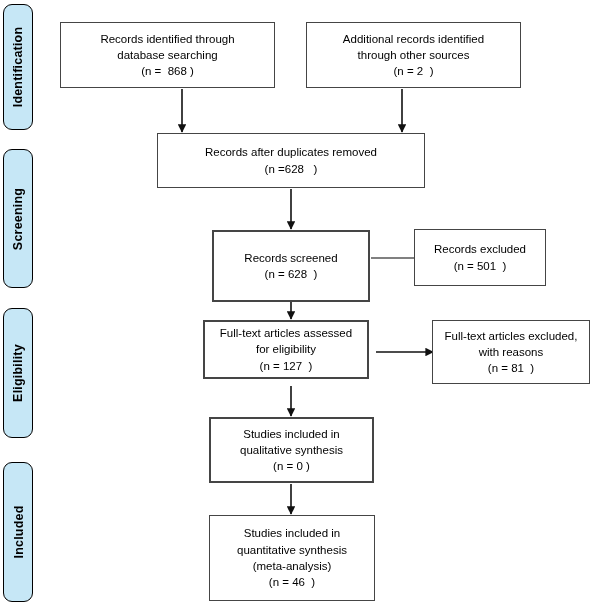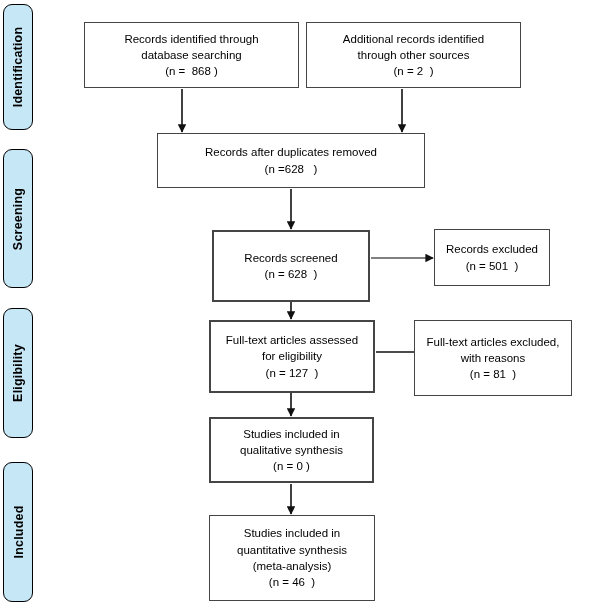--- a/index.html
+++ b/index.html
@@ -61,27 +61,27 @@
     display: flex;
     align-items: center;
     justify-content: center;
     text-align: center;
     font-size: 11.5px;
     line-height: 1.42;
     white-space: pre-wrap;
     padding: 2px 4px;
   }
   .node.thick { border-width: 2px; }
-  #node-identified      { left: 60px;  top: 22px;  width: 215px; height: 66px; margin-left: 24px; }
+  #node-identified      { left: 60px;  top: 22px;  width: 215px; height: 66px; }
   #node-additional      { left: 306px; top: 22px;  width: 215px; height: 66px; }
   #node-duplicates      { left: 157px; top: 133px; width: 268px; height: 55px; }
   #node-screened        { left: 212px; top: 230px; width: 158px; height: 72px; }
-  #node-excluded        { left: 434px; top: 229px; width: 116px; height: 57px; }
-  #node-fulltext        { left: 209px; top: 320px; width: 166px; height: 73px; }
-  #node-fulltext-excl   { left: 414px; top: 320px; width: 158px; height: 76px; }
+  #node-excluded        { left: 414px; top: 229px; width: 132px; height: 57px; }
+  #node-fulltext        { left: 203px; top: 320px; width: 166px; height: 59px; }
+  #node-fulltext-excl   { left: 432px; top: 320px; width: 158px; height: 64px; }
   #node-qualitative     { left: 209px; top: 417px; width: 165px; height: 66px; }
   #node-quantitative    { left: 209px; top: 515px; width: 166px; height: 86px; }
 </style>
 </head>
 <body>
 
 <div class="canvas">
 
   <svg class="arrows" width="600" height="606" viewBox="0 0 600 606" xmlns="http://www.w3.org/2000/svg">
     <defs>

